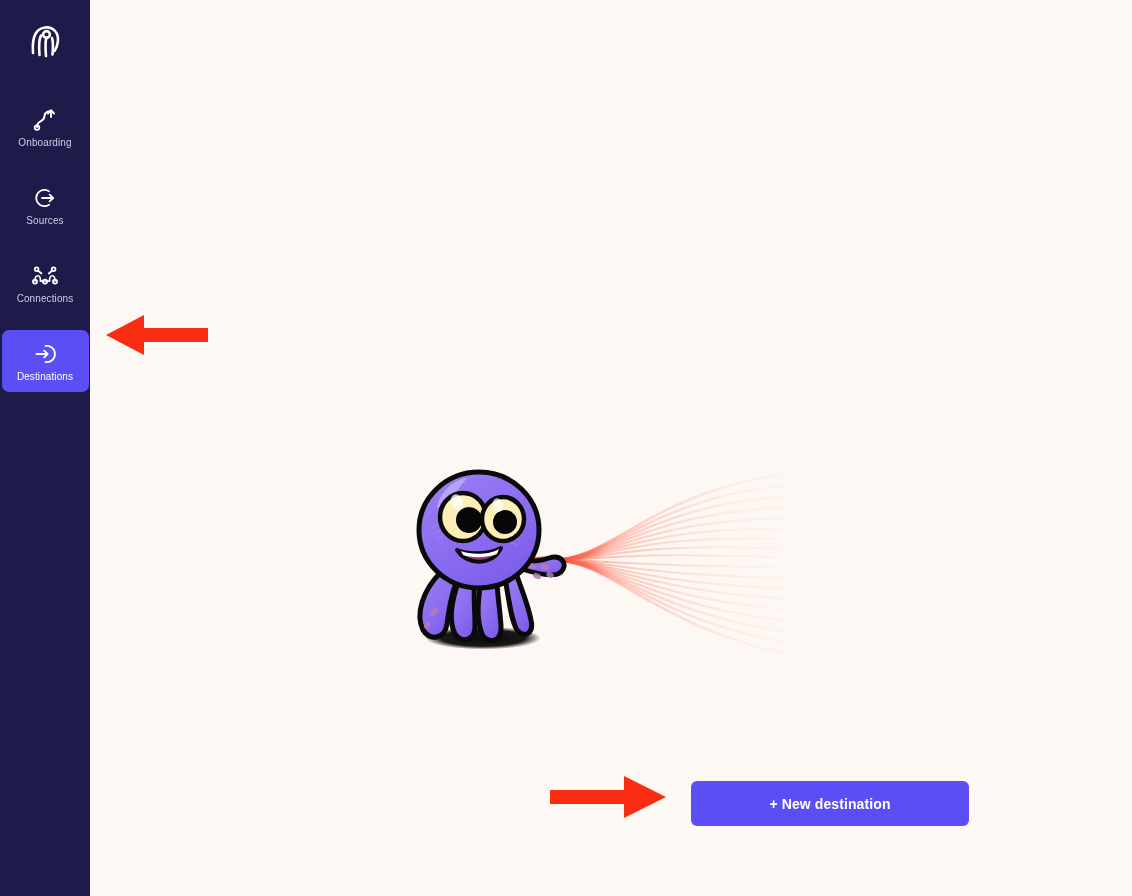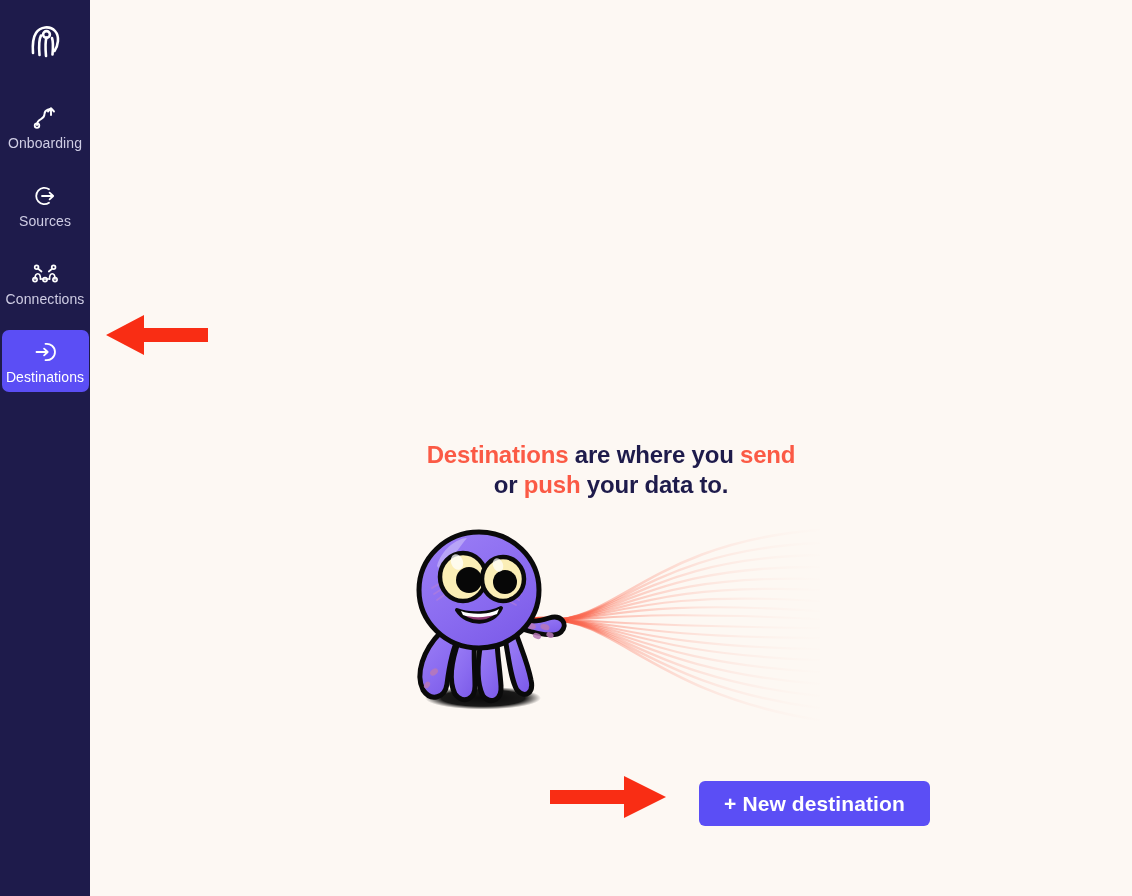--- a/index.html
+++ b/index.html
@@ -29,21 +29,21 @@
     display:flex; flex-direction:column;
     align-items:center; justify-content:center;
     gap:5px;
     border-radius:7px;
     margin-bottom:16px;
     cursor:pointer;
     position:relative;
   }
   .nav-item .ico { height:26px; display:flex; align-items:center; justify-content:center; }
   .nav-label {
-    font-size:14px;
+    font-size:10px;
     color:#cfcde4;
     letter-spacing:0.1px;
     line-height:1;
     white-space:nowrap;
   }
   .nav-item.active { background:#5b4ef5; }
   .nav-item.active .nav-label { color:#ffffff; }
 
   
   .main {
@@ -71,29 +71,28 @@
     position:relative;
     width:420px; height:220px;
     margin-top:22px;
   }
   .mascot-wrap svg { position:absolute; left:0; top:0; }
 
   .cta {
     position:absolute;
     left:601px;
     top:781px;
-    width:231px; height:45px;
+    width:278px; height:45px;
     background:#5b4ef5;
     border:none; border-radius:6px;
     color:#ffffff;
     font-family:"Liberation Sans", sans-serif;
-    font-size:21px; font-weight:bold;
+    font-size:14px; font-weight:bold;
     letter-spacing:0.1px;
     cursor:pointer;
-    margin-left:8px;
   }
 
   
   .annot { position:absolute; pointer-events:none; }
   .annot-left  { left:104px; top:312px; }
   .annot-right { left:546px; top:772px; }
 </style>
 </head>
 <body>
 
@@ -163,24 +162,20 @@
       </span>
       <span class="nav-label">Destinations</span>
     </div>
 
   </nav>
 
   <main class="main">
 
     <section class="hero">
 
-      <h1 class="headline">
-        <span class="hl-accent">Destinations</span><span> are where you </span><span class="hl-accent">send</span><br>
-        <span>or </span><span class="hl-accent">push</span><span> your data to.</span>
-      </h1>
 
       <div class="mascot-wrap">
         <svg width="420" height="220" viewBox="0 0 420 220" aria-hidden="true">
           <defs>
             <linearGradient id="rayGrad" x1="0" y1="0" x2="1" y2="0">
               <stop offset="0%" stop-color="#f8543c" stop-opacity="0.85"></stop>
               <stop offset="22%" stop-color="#fb7a63" stop-opacity="0.42"></stop>
               <stop offset="62%" stop-color="#fda392" stop-opacity="0.18"></stop>
               <stop offset="100%" stop-color="#fdd8d0" stop-opacity="0.02"></stop>
             </linearGradient>

